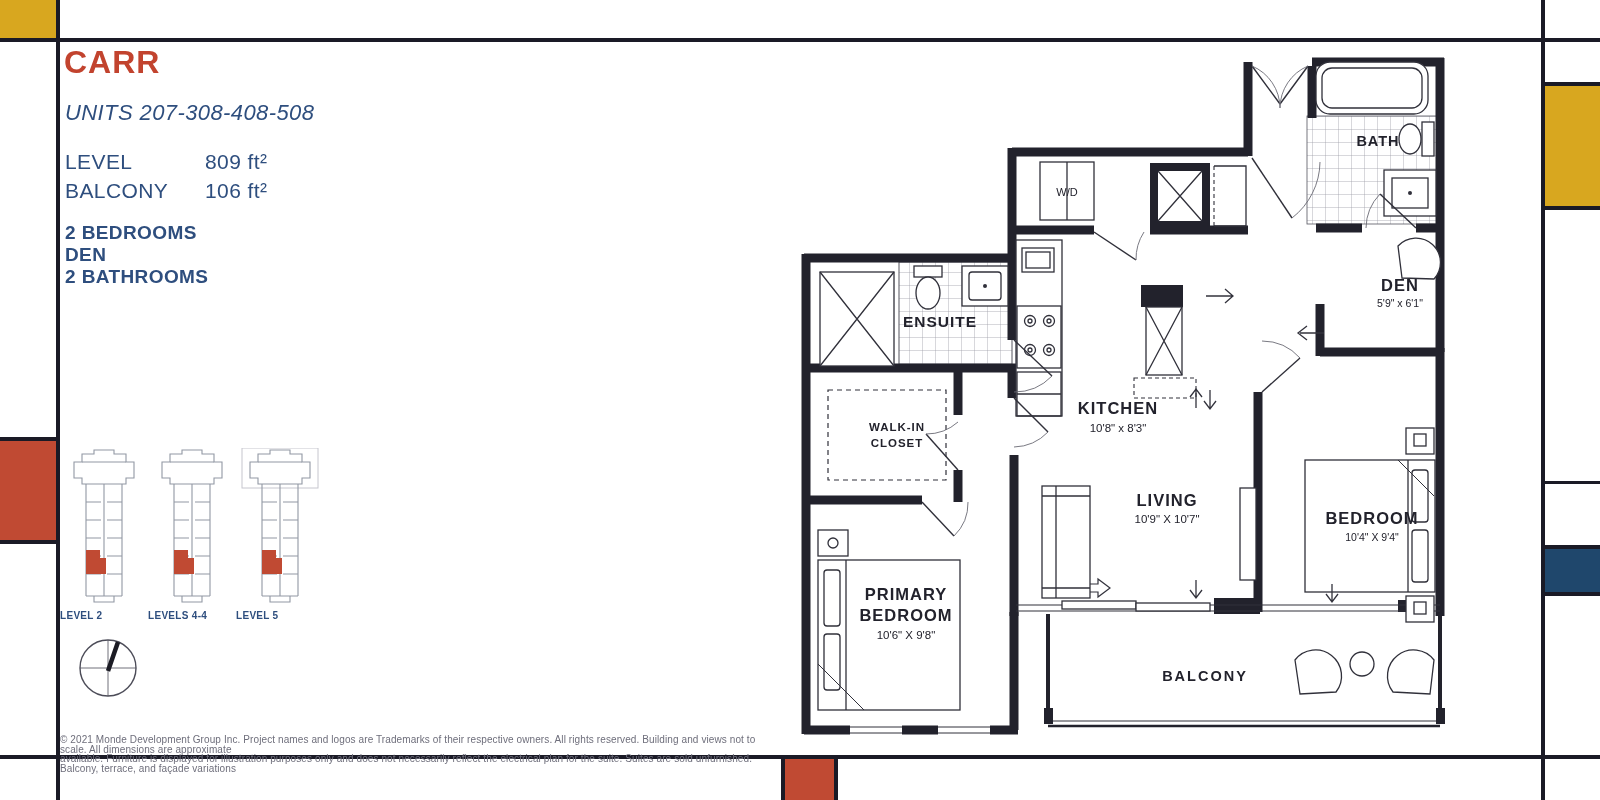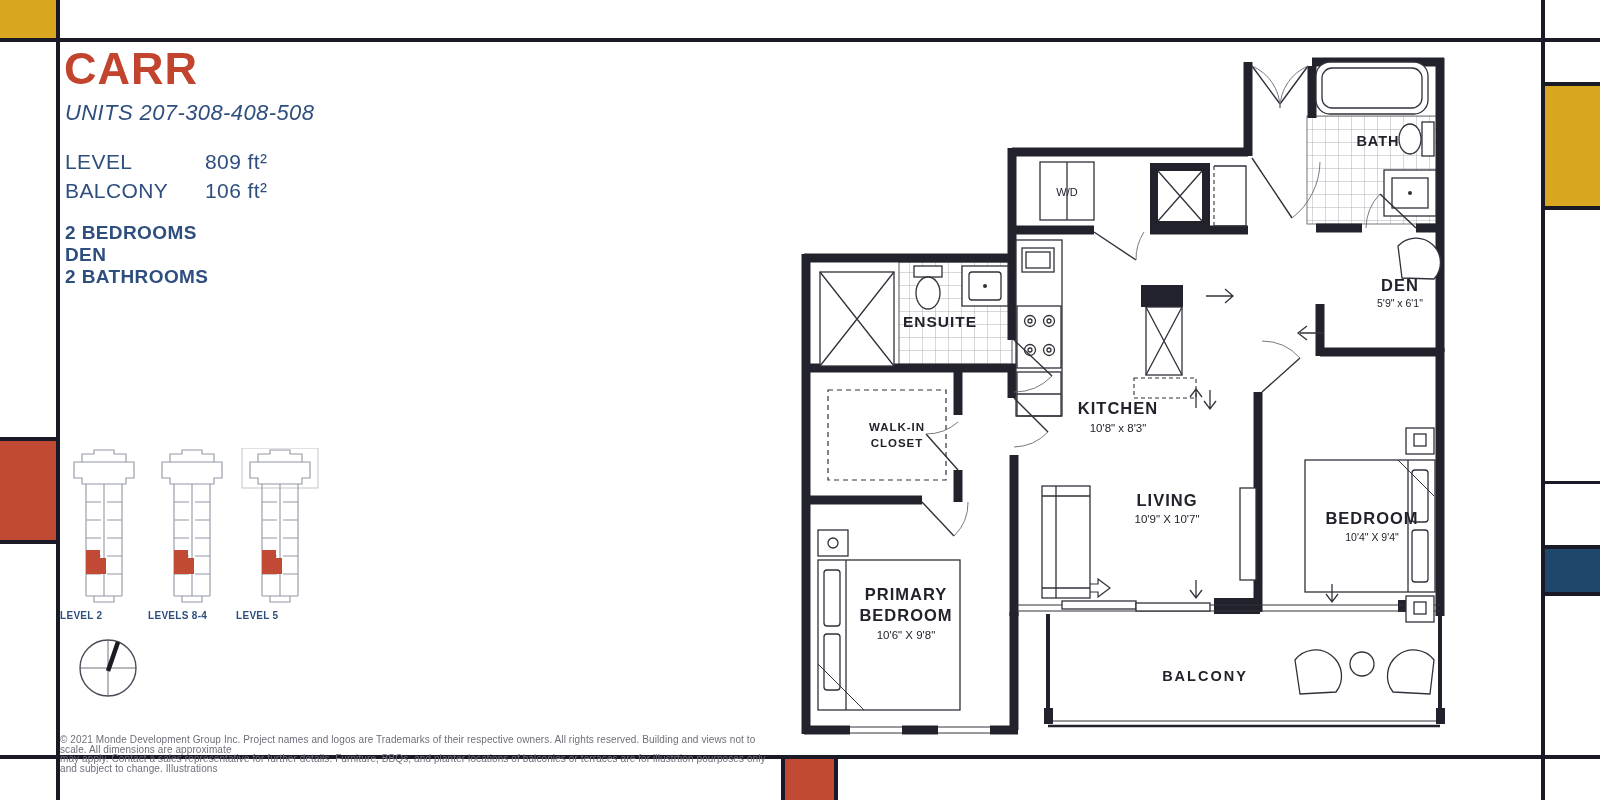--- a/index.html
+++ b/index.html
@@ -3,21 +3,21 @@
 <meta charset="utf-8">
 <style>
   html,body{margin:0;padding:0;}
   body{width:1600px;height:800px;background:#ffffff;position:relative;overflow:hidden;
        font-family:"Liberation Sans",sans-serif;color:#2E4E7E;}
   .abs{position:absolute;}
   
   .mline{background:#1A1A26;}
   .msq{box-sizing:border-box;}
   
-  .title{font-size:45px;font-weight:800;letter-spacing:1px;color:#C2432E;line-height:1;}
+  .title{font-size:32px;font-weight:800;letter-spacing:1px;color:#C2432E;line-height:1;}
   .units{font-size:22px;letter-spacing:.4px;color:#2E4E7E;font-style:italic;}
   .statrow{display:flex;font-size:21px;letter-spacing:.4px;color:#2E4E7E;margin-bottom:5px;}
   .statrow .lbl{width:140px;}
   .feat{font-size:19px;letter-spacing:.4px;color:#2E4E7E;line-height:22px;}
   .lvl-label{font-size:10px;font-weight:bold;letter-spacing:.3px;color:#2E4E7E;text-align:left;}
   .fineprint{font-size:10px;line-height:9.5px;color:#6E6E7B;letter-spacing:.1px;margin-top:44px;}
   
   text{font-family:"Liberation Sans",sans-serif;fill:#22222C;text-anchor:middle;}
   .rl{font-weight:bold;letter-spacing:1px;}
   .t17{font-size:16.5px;} .t16{font-size:15.5px;} .t15{font-size:14.5px;}
@@ -85,32 +85,32 @@
     </g>
   <g>
       <use href="#bldg" x="92" y="2"></use>
     </g>
   <g>
     <rect x="178" y="0" width="76" height="40" fill="none" stroke="#C6C6CE" stroke-width="1"></rect>
     <use href="#bldg" x="180" y="2"></use>
   </g>
 </svg>
 <div class="abs lvl-label" style="left:60px;top:610px;width:86px;">LEVEL 2</div>
-<div class="abs lvl-label" style="left:148px;top:610px;width:86px;">LEVELS 8-4</div>
+<div class="abs lvl-label" style="left:148px;top:610px;width:86px;">LEVELS 4-4</div>
 <div class="abs lvl-label" style="left:236px;top:610px;width:86px;">LEVEL 5</div>
 
 <svg class="abs" style="left:76px;top:636px;" width="64" height="64" viewBox="0 0 64 64">
   <circle cx="32" cy="32" r="28" fill="none" stroke="#4C4C58" stroke-width="1.4"></circle>
   <path d="M4,32 H60 M32,4 V60" stroke="#4C4C58" stroke-width=".8"></path>
   <path d="M32,35 L42,6" stroke="#1B1B24" stroke-width="4.5"></path>
 </svg>
 
 <div class="abs fineprint" style="left:60px;top:691px;width:718px;">
   <div>© 2021 Monde Development Group Inc.  Project names and logos are Trademarks of their respective owners.  All rights reserved.  Building and views not to scale.  All dimensions are approximate</div>
-  <div>may apply.  Contact a sales representative for further details.  Furniture, BBQs, and planter locations of balconies or terraces are for illustrtion pourposes only and subject to change.  Illustrations</div>
+  <div>available.  Furniture is displayed for illustration purposes only and does not necessarily reflect the electrical plan for the suite.  Suites are sold unfurnished.  Balcony, terrace, and façade variations</div>
 </div>
 
 <svg class="abs" style="left:780px;top:40px;" width="680" height="710" viewBox="780 40 680 710">
   <defs>
     <pattern id="tiles" width="13" height="13" patternUnits="userSpaceOnUse">
       <path d="M13,0 V13 H0" fill="none" stroke="#9B9BA6" stroke-width=".8"></path>
     </pattern>
   </defs>
 
   <g>

